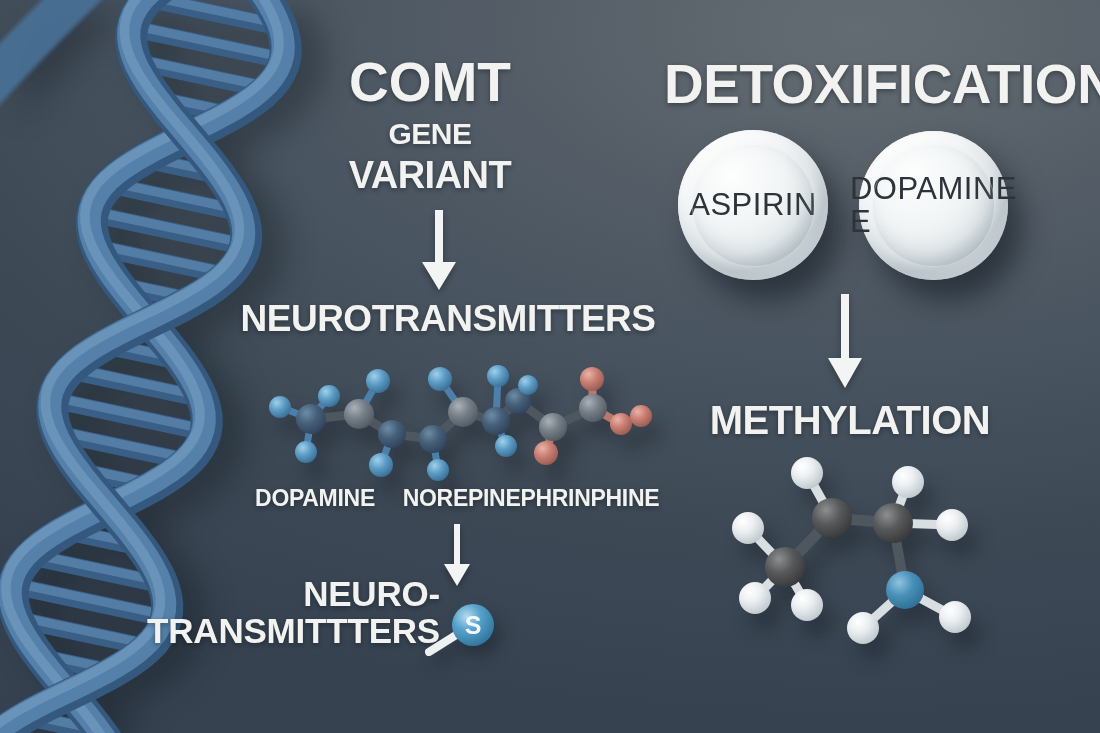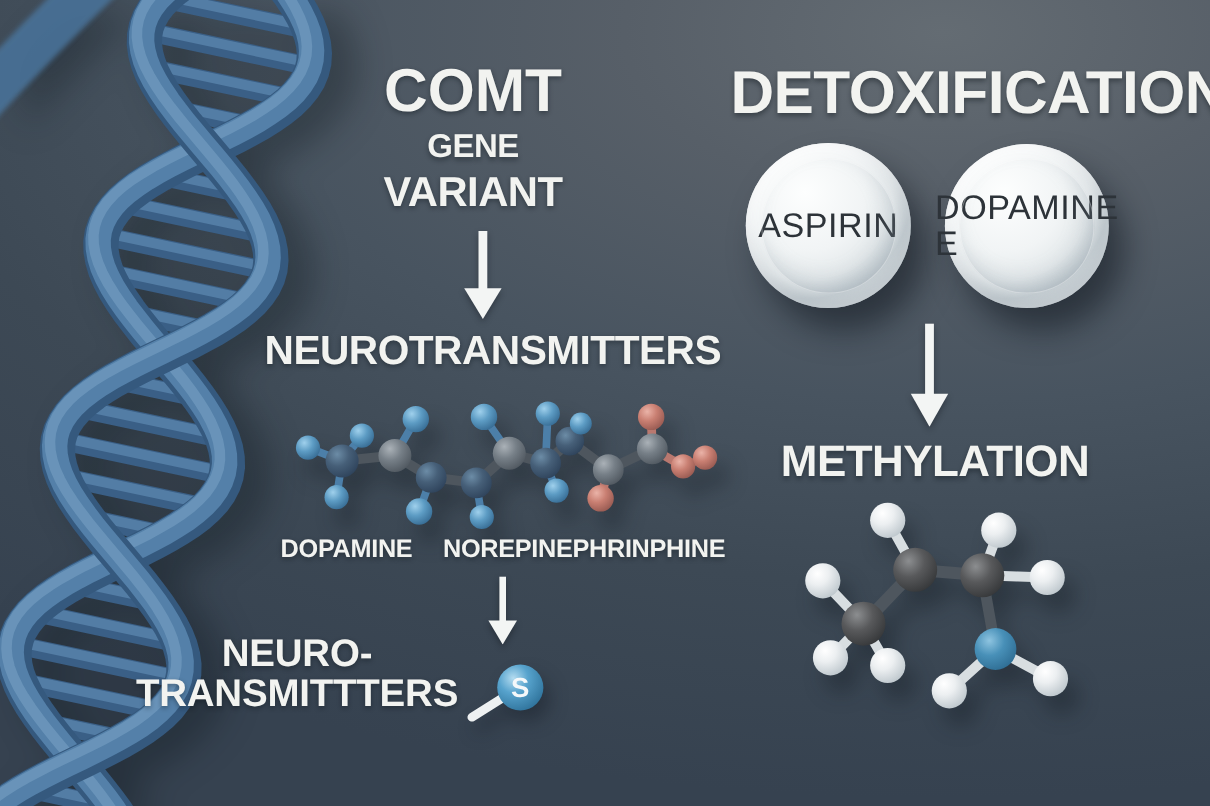--- a/index.html
+++ b/index.html
@@ -16,21 +16,21 @@
   .comt-block{top:56px;left:270px;width:320px;}
   .comt-line1{font-size:55px;line-height:52px;letter-spacing:0;}
   .comt-line2{font-size:30px;line-height:40px;margin-top:6px;}
   .comt-line3{font-size:38px;line-height:42px;}
   .neuro-title{top:300px;left:238px;width:420px;font-size:37px;}
   .detox-title{top:56px;left:664px;width:400px;font-size:55px;}
   .methyl-title{top:399px;left:650px;width:400px;font-size:40px;}
   .mol-label{font-size:23px;letter-spacing:-.3px;}
   .dopamine-label{top:486px;left:165px;width:300px;}
   .norepi-label{top:486px;left:381px;width:300px;}
-  .neuro-result{top:575px;left:100px;width:340px;text-align:center;font-size:35px;line-height:37px;letter-spacing:-.2px;}
+  .neuro-result{top:575px;left:100px;width:340px;text-align:right;font-size:35px;line-height:37px;letter-spacing:-.2px;}
   .arrow-svg{position:absolute;filter:drop-shadow(0 3px 3px rgba(5,10,15,.35));}
   .arrow-1{left:420px;top:210px;}
   .arrow-2{left:826px;top:294px;}
   .arrow-3{left:442px;top:524px;}
   .arrow-shape{fill:#f3f5f4;}
   .pill{
     position:absolute;border-radius:50%;
     background:radial-gradient(circle at 36% 30%,
       #fdfefe 0%, #f1f4f5 38%, #e4e9eb 56%, #ced6da 68%,
       #e6ebed 78%, #cfd7db 88%, #a9b4bb 100%);

